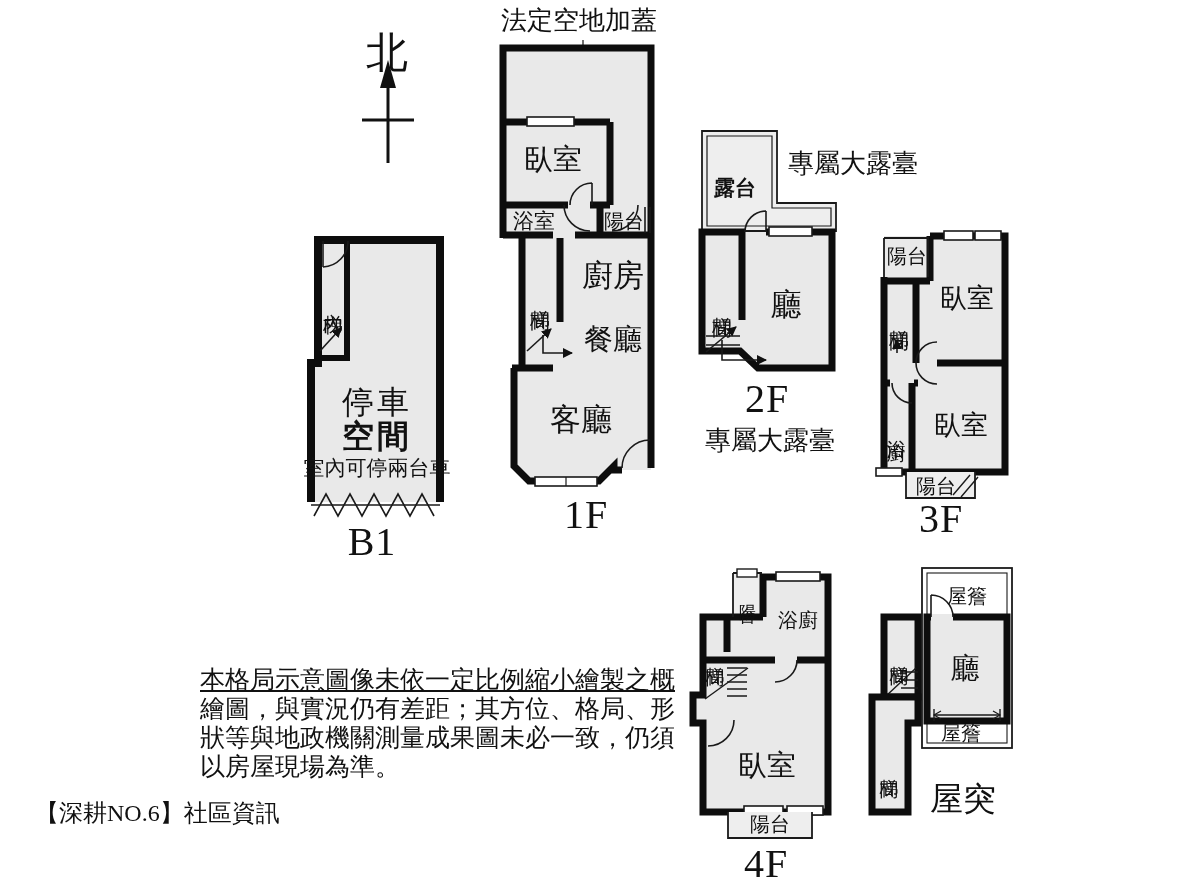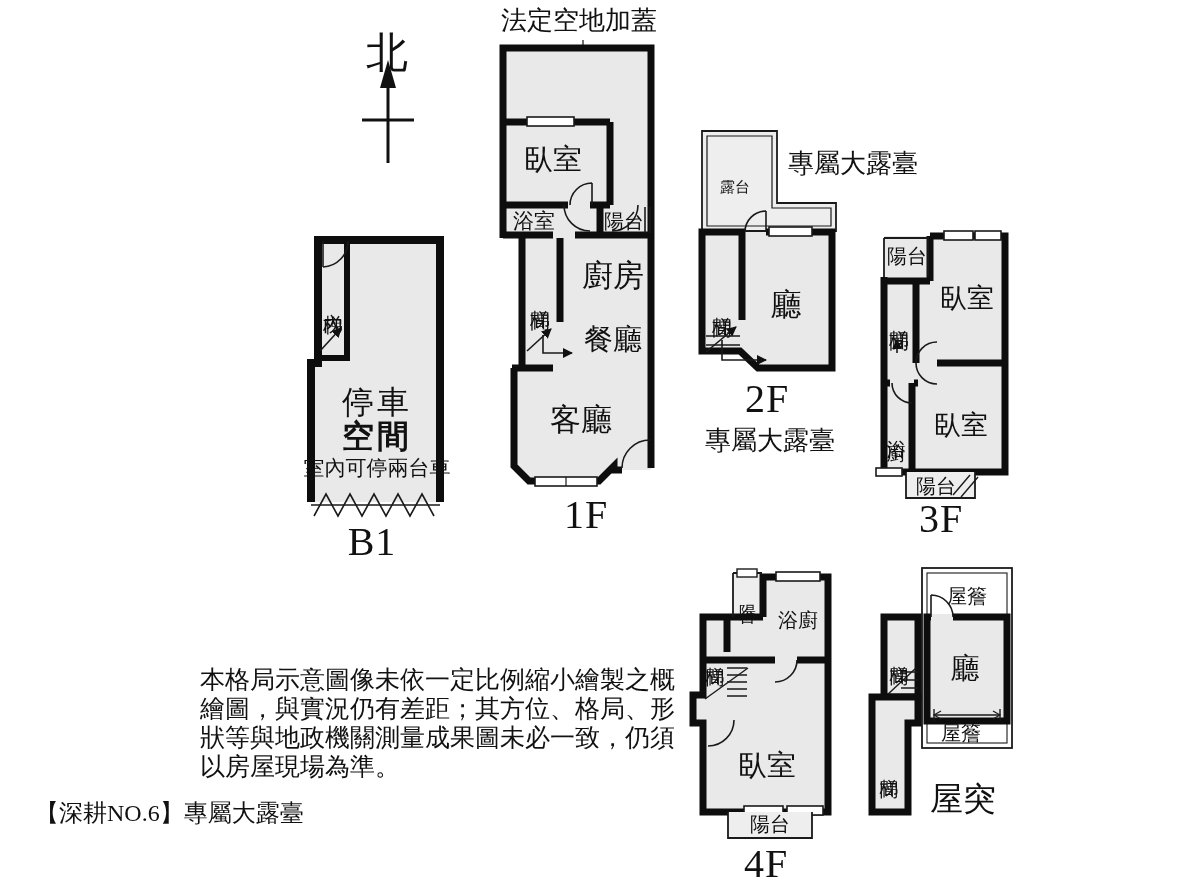--- a/index.html
+++ b/index.html
@@ -157,21 +157,21 @@
 
   <div class="lbl" style="left:553px;top:159px;font-size:29px;">臥室</div>
   <div class="lbl" style="left:534px;top:221px;font-size:21px;">浴室</div>
   <div class="lbl" style="left:624px;top:221px;font-size:20px;">陽台</div>
   <div class="lbl v" style="left:540px;top:296px;font-size:20px;">梯間</div>
   <div class="lbl" style="left:613px;top:276px;font-size:31px;">廚房</div>
   <div class="lbl" style="left:613px;top:339px;font-size:29px;">餐廳</div>
   <div class="lbl" style="left:581px;top:420px;font-size:31px;">客廳</div>
   <div class="lbl fl" style="left:586px;top:515px;font-size:40px;">1F</div>
 
-  <div class="lbl" style="left:735px;top:188px;font-size:15px;">露台</div>
+  <div class="lbl" style="left:735px;top:188px;font-size:21px;font-weight:bold;">露台</div>
   <div class="lbl" style="left:853px;top:164px;font-size:26px;">專屬大露臺</div>
   <div class="lbl v" style="left:722px;top:303px;font-size:20px;">梯間</div>
   <div class="lbl" style="left:786px;top:305px;font-size:31px;">廳</div>
   <div class="lbl fl" style="left:767px;top:399px;font-size:40px;">2F</div>
   <div class="lbl" style="left:770px;top:441px;font-size:26px;">專屬大露臺</div>
 
   <div class="lbl" style="left:907px;top:256px;font-size:20px;">陽台</div>
   <div class="lbl v" style="left:899px;top:316px;font-size:20px;">梯間</div>
   <div class="lbl" style="left:967px;top:298px;font-size:27px;">臥室</div>
   <div class="lbl v" style="left:896px;top:427px;font-size:19px;">浴廚</div>
@@ -186,21 +186,21 @@
   <div class="lbl" style="left:770px;top:824px;font-size:20px;">陽台</div>
   <div class="lbl fl" style="left:766px;top:864px;font-size:40px;">4F</div>
 
   <div class="lbl" style="left:967px;top:596px;font-size:20px;">屋簷</div>
   <div class="lbl" style="left:965px;top:668px;font-size:29px;">廳</div>
   <div class="lbl" style="left:961px;top:733px;font-size:20px;">屋簷</div>
   <div class="lbl v" style="left:899px;top:653px;font-size:19px;">梯間</div>
   <div class="lbl v" style="left:889px;top:766px;font-size:19px;">梯間</div>
   <div class="lbl" style="left:963px;top:799px;font-size:33px;">屋突</div>
 
-  <div class="txt" style="left:200px;top:663px;font-size:25px;">本格局示意圖像未依一定比例縮小繪製之概</div>
+  <div class="txt" style="left:200px;top:663px;font-size:25px;text-decoration:underline;">本格局示意圖像未依一定比例縮小繪製之概</div>
   <div class="txt" style="left:200px;top:692px;font-size:25px;">繪圖，與實況仍有差距；其方位、格局、形</div>
   <div class="txt" style="left:200px;top:721px;font-size:25px;">狀等與地政機關測量成果圖未必一致，仍須</div>
   <div class="txt" style="left:200px;top:750px;font-size:25px;">以房屋現場為準。</div>
 
-  <div class="txt" style="left:35px;top:797px;font-size:24px;">【深耕NO.6】專屬大露臺</div>
+  <div class="txt" style="left:35px;top:797px;font-size:24px;">【深耕NO.6】社區資訊</div>
 
   <div class="txt" style="left:551px;top:861px;font-size:25px;margin-top:32px;">此為格局示意圖，不具依比例性，實際屋況依現場為準。</div>
 </div>
 
 </body></html>

